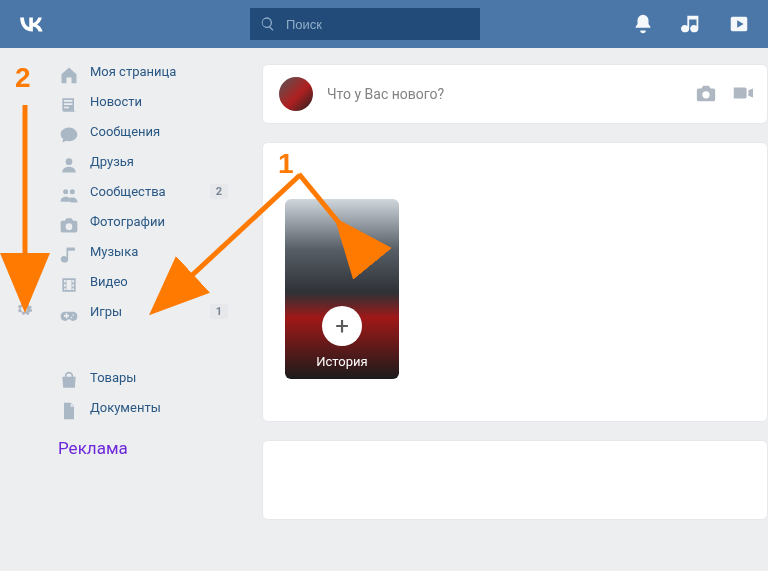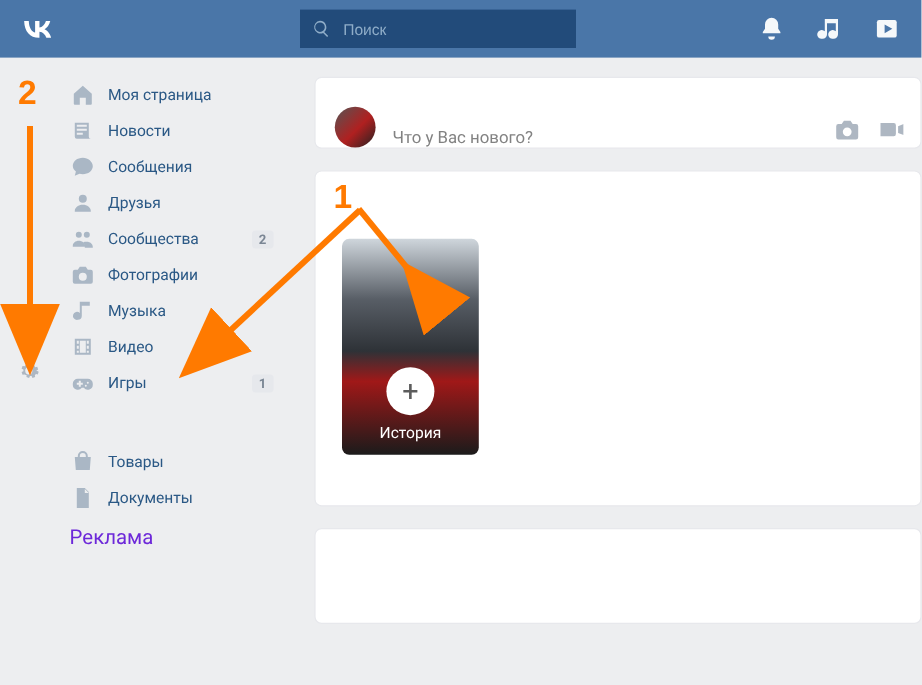--- a/index.html
+++ b/index.html
@@ -10,29 +10,29 @@
   .search-wrap{margin-left:200px;width:230px;height:32px;background:#224b7a;border-radius:0;display:flex;align-items:center;padding:0 10px;color:#8fadc8}
   .search-wrap input{background:transparent;border:none;outline:none;color:#fff;font-size:13px;margin-left:8px;flex:1}
   .search-wrap input::placeholder{color:#8fadc8}
   .hdr-icons{position:absolute;right:18px;display:flex;align-items:center;gap:26px}
   .hdr-icon{width:22px;height:22px;display:flex;align-items:center;justify-content:center;opacity:.95}
   .hdr-icon svg{width:22px;height:22px;fill:#fff}
   .page{display:flex;width:768px;padding-top:16px}
   .left{width:48px;display:flex;flex-direction:column;align-items:center;padding-top:236px}
   .settings-gear svg{width:18px;height:18px;fill:#aeb7c2}
   .sidebar{width:184px;padding-left:4px}
-  .sb-item{display:flex;align-items:center;height:30px;padding:0 6px;border-radius:4px;cursor:pointer;position:relative}
+  .sb-item{display:flex;height:30px;padding:0 6px;border-radius:4px;cursor:pointer;position:relative}
   .sb-ico{width:22px;height:22px;display:flex;align-items:center;justify-content:center;margin-right:10px}
   .sb-ico svg{width:20px;height:20px;fill:#aab7c5}
   .sb-label{color:#2a5885;font-size:13px}
   .sb-badge{position:absolute;right:4px;background:#e6e8ec;color:#7a8694;font-size:11px;font-weight:700;border-radius:3px;padding:1px 6px}
   .sb-gap{height:18px}
   .sb-ads{color:#6d28d9;font-size:17px;padding:8px 6px 0}
   .content{flex:1;margin-left:30px;width:490px}
-  .compose{background:#fff;border:1px solid #e7e8ec;border-radius:6px;height:60px;display:flex;align-items:flex-end;padding:0 16px;position:relative}
+  .compose{background:#fff;border:1px solid #e7e8ec;border-radius:6px;height:60px;display:flex;align-items:center;padding:0 16px;position:relative}
   .avatar{width:34px;height:34px;border-radius:50%;background:linear-gradient(135deg,#555 0%,#b02020 55%,#222 100%);margin-right:14px}
   .compose-input{color:#828282;font-size:14px}
   .compose-right{position:absolute;right:14px;display:flex;gap:14px}
   .compose-right svg{width:22px;height:22px;fill:#aeb7c2}
   .stories{background:#fff;border:1px solid #e7e8ec;border-radius:6px;margin-top:18px;padding:56px 22px 42px}
   .story-card{width:114px;height:180px;border-radius:6px;background:linear-gradient(180deg,#cfd6dc 0%,#585e66 28%,#2e3237 52%,#a01818 66%,#1b1b1b 100%);position:relative;display:flex;flex-direction:column;align-items:center;justify-content:flex-end;padding-bottom:10px;overflow:hidden}
   .story-add{width:40px;height:40px;border-radius:50%;background:#fff;display:flex;align-items:center;justify-content:center;color:#5c5c5c;font-size:24px;font-weight:400;margin-bottom:8px}
   .story-label{color:#fff;font-size:13px;font-weight:400}
   .feed-block{background:#fff;border:1px solid #e7e8ec;border-radius:6px;margin-top:18px;height:80px}
   

